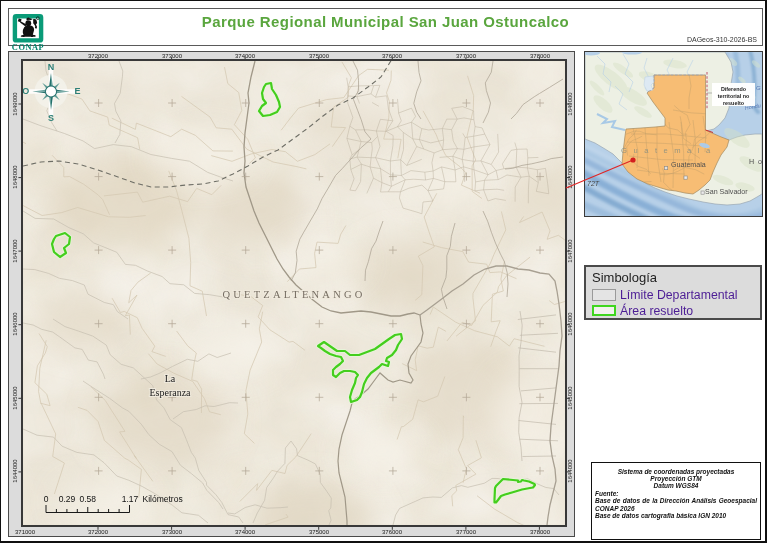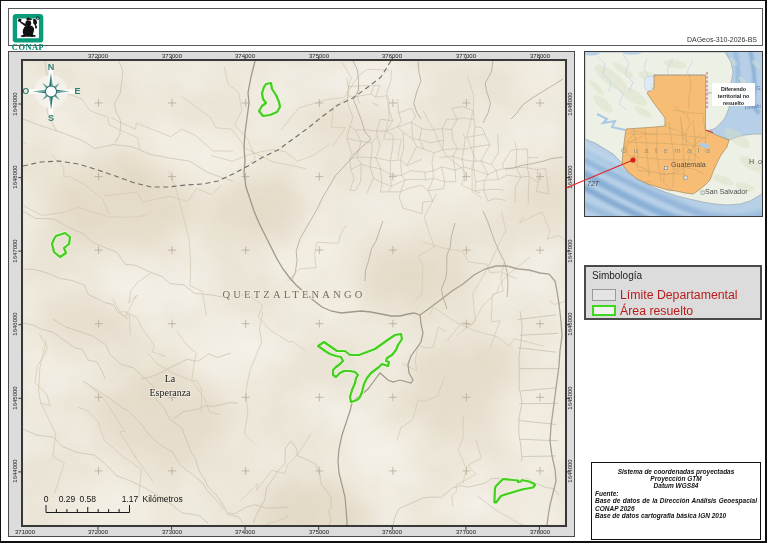--- a/index.html
+++ b/index.html
@@ -9,34 +9,35 @@
   #hdr{position:absolute;left:8px;top:8px;width:753px;height:36px;border:1px solid #5a5a5a;background:#fff;}
   #title{position:absolute;left:0;top:3.5px;width:100%;text-align:center;font-size:15px;font-weight:bold;color:#5aa63e;letter-spacing:0.42px;}
   #dageos{position:absolute;right:5px;bottom:2px;font-size:7px;color:#333;}
   #logo{position:absolute;left:6px;top:9px;z-index:60;}
   #mapbox{position:absolute;left:8px;top:51px;width:565px;height:484px;border:1.5px solid #4a4a4a;background:#dcdcdc;}
   .clab{position:absolute;font-size:6px;color:#1a1a1a;white-space:nowrap;}
   #mapframe{position:absolute;left:11.5px;top:7px;width:542px;height:464px;border:2px solid #383838;background:#ece5d7;}
   #mapsvg{position:absolute;left:0;top:0;}
   #insetbox{position:absolute;left:584px;top:51px;width:177px;height:164px;border:1.5px solid #3a3a3a;background:#b6cfe7;}
   #legend{position:absolute;left:584px;top:265px;width:174px;height:51px;border:2px solid #4a4a4a;background:#dcdcdc;}
-  #legend .lt{position:absolute;left:6px;top:3px;font-size:10px;color:#222;}
+  #legend .lt{position:absolute;left:6px;top:3px;font-size:13px;color:#222;}
   .lrow{position:absolute;left:6px;height:11px;}
   .lsw{position:absolute;left:0;top:0;width:22px;height:10px;}
-  .llab{position:absolute;left:28px;top:-1px;font-size:12.3px;color:#b91c1c;white-space:nowrap;}
+  .llab{position:absolute;left:28px;top:-1px;font-size:12.3px;color:#4c1d95;white-space:nowrap;}
   #infobox{position:absolute;left:591px;top:462px;width:168px;height:71px;border:1.5px solid #111;background:#fff;font-family:"Liberation Sans",sans-serif;font-style:italic;font-weight:bold;font-size:6.5px;line-height:7.4px;color:#111;padding-top:4.5px;}
   #infobox .c{text-align:center;}
   #infobox .l{text-align:left;padding-left:3px;}
   #infobox .j{text-align:justify;padding:0 3px;}
   #overlay{position:absolute;left:0;top:0;z-index:40;pointer-events:none;}
 </style>
 </head>
 <body>
 <div id="page">
   <div id="hdr">
+    <div id="title">Parque Regional Municipal San Juan Ostuncalco</div>
     <div id="dageos">DAGeos-310-2026-BS</div>
   </div>
   <svg id="logo" width="46" height="44" viewBox="0 0 46 44">
     <rect x="8.9" y="7.2" width="26.2" height="24.2" rx="1.2" fill="#ffffff" stroke="#0a9b78" stroke-width="4.4"></rect>
     <g fill="#111111">
       <circle cx="22.3" cy="14.2" r="2.9"></circle>
       <path d="M21,11.5 Q19.5,9.5 21.5,8.8 Q23,8.2 24,9.5 Q26,8.8 26,11 Q25,10.5 24.5,11.2 Q23,10.2 21,11.5 Z"></path>
       <path d="M20.5,15.5 L15,12.5 L14,13.5 L19.5,17.5 Z"></path>
       <rect x="12.2" y="9.8" width="3" height="3" transform="rotate(18 13.7 11.3)"></rect>
       <path d="M19.5,17 Q16.5,19.5 16.8,23.5 L17.5,26 L15,26.5 L14.8,27.8 L29.5,27.8 L29.5,26.2 L26.8,25.8 L28,21.5 Q28.6,18.2 25.5,16.8 Q22.5,15.8 19.5,17 Z"></path>

